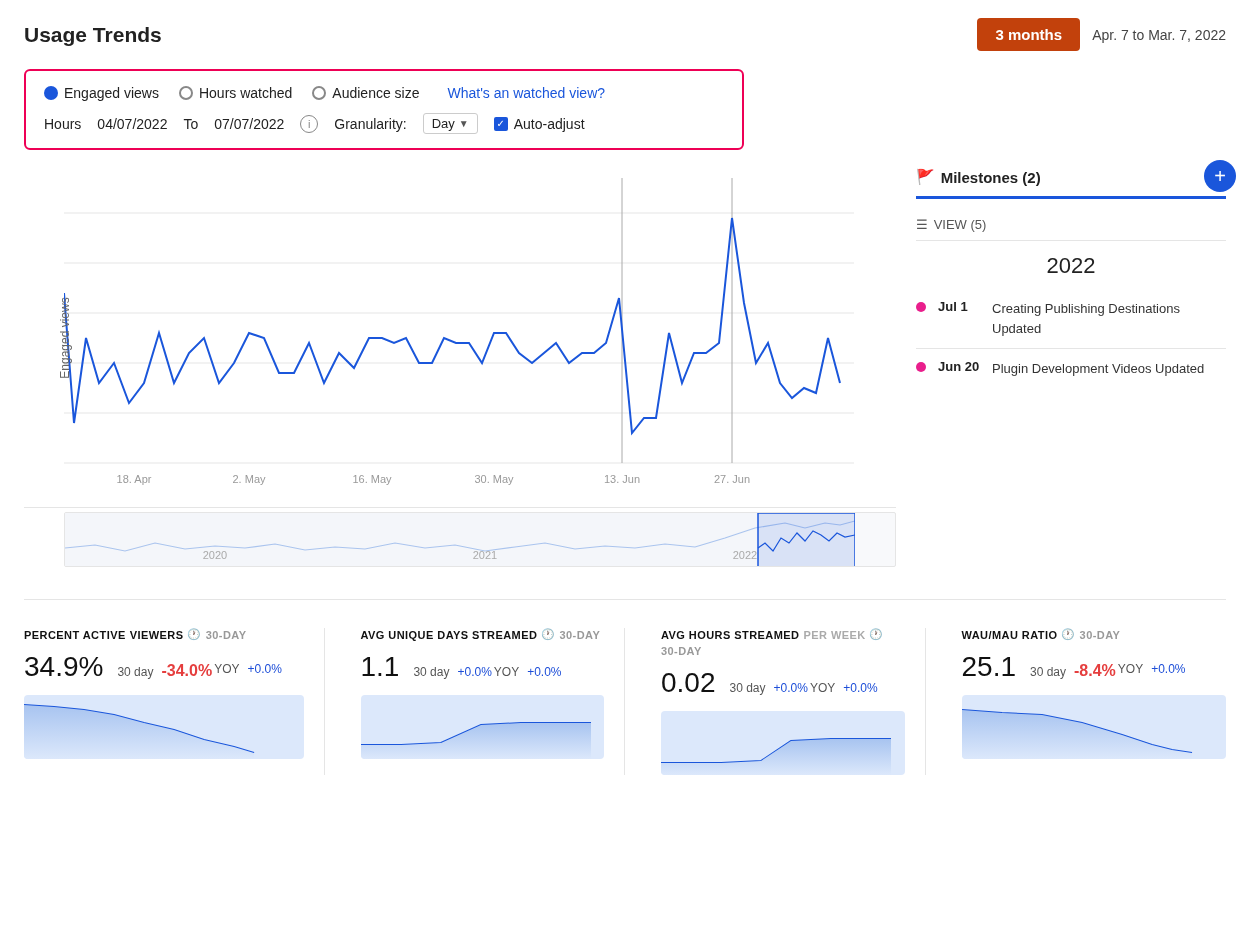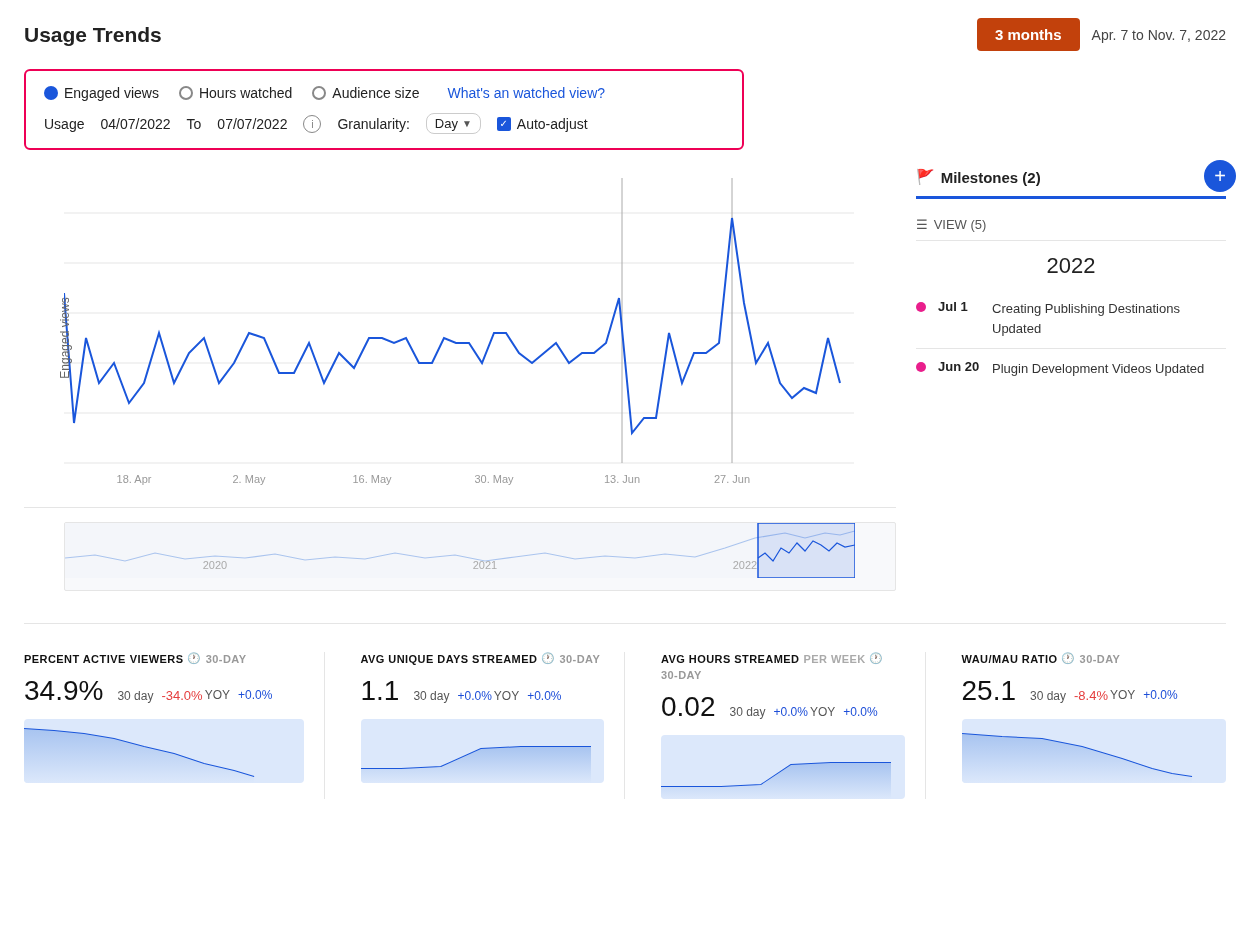--- a/index.html
+++ b/index.html
@@ -17,36 +17,36 @@
     
     .controls-box { border: 2px solid #e05; border-radius: 6px; padding: 14px 18px; margin-bottom: 18px; display: flex; flex-direction: column; gap: 12px; width: 720px; }
     .controls-row1 { display: flex; align-items: center; gap: 20px; }
     .radio-label { display: flex; align-items: center; gap: 6px; cursor: pointer; font-size: 14px; }
     .radio-filled { width: 14px; height: 14px; border-radius: 50%; background: #1a56db; display: inline-block; }
     .radio-empty { width: 14px; height: 14px; border-radius: 50%; border: 2px solid #888; display: inline-block; }
     .engaged-link { color: #1a56db; font-size: 14px; text-decoration: none; cursor: pointer; margin-left: 8px; }
     .controls-row2 { display: flex; align-items: center; gap: 16px; font-size: 14px; }
     .date-val { font-weight: 500; }
     .info-icon { display: inline-flex; align-items: center; justify-content: center; width: 18px; height: 18px; border-radius: 50%; border: 1.5px solid #888; font-size: 11px; color: #888; cursor: pointer; }
-    .select-box { border: 1px solid #ccc; border-radius: 8px; padding: 2px 8px; font-size: 13px; display: flex; align-items: center; gap: 4px; cursor: pointer; }
+    .select-box { border: 1px solid #ccc; border-radius: 3px; padding: 2px 8px; font-size: 13px; display: flex; align-items: center; gap: 4px; cursor: pointer; }
     .chevron-down { font-size: 10px; color: #555; }
     .checkbox-label { display: flex; align-items: center; gap: 6px; cursor: pointer; }
     .checkbox-blue { width: 14px; height: 14px; background: #1a56db; border-radius: 2px; display: flex; align-items: center; justify-content: center; }
     .checkbox-blue::after { content: '✓'; color: #fff; font-size: 10px; }
 
     
     .main-content { display: flex; gap: 20px; }
     .chart-area { flex: 1; min-width: 0; }
     .sidebar { width: 310px; flex-shrink: 0; }
 
     
     .chart-container { position: relative; height: 340px; border-bottom: 1px solid #e5e5e5; }
     .y-axis-label { position: absolute; left: 0; top: 50%; transform: translateY(-50%) rotate(-90deg); font-size: 12px; color: #666; white-space: nowrap; }
     .chart-svg-wrap { margin-left: 40px; }
-    .mini-chart { margin-left: 40px; height: 69px; margin-top: 14px; background: #f8f9fb; border: 1px solid #e5e5e5; border-radius: 2px; position: relative; overflow: hidden; }
+    .mini-chart { margin-left: 40px; height: 55px; margin-top: 4px; background: #f8f9fb; border: 1px solid #e5e5e5; border-radius: 2px; position: relative; overflow: hidden; }
 
     
     .milestones-header { display: flex; align-items: center; gap: 8px; border-bottom: 3px solid #1a56db; padding-bottom: 10px; margin-bottom: 10px; position: relative; }
     .milestones-title { font-size: 15px; font-weight: 600; display: flex; align-items: center; gap: 6px; }
     .add-btn { position: absolute; right: -10px; top: -8px; width: 32px; height: 32px; border-radius: 50%; background: #1a56db; color: #fff; border: none; font-size: 20px; cursor: pointer; display: flex; align-items: center; justify-content: center; }
     .view-filter { display: flex; align-items: center; gap: 6px; font-size: 13px; color: #555; padding: 8px 0; border-bottom: 1px solid #e5e5e5; cursor: pointer; }
     .year-label { text-align: center; font-size: 22px; font-weight: 400; padding: 12px 0 10px; }
     .milestone-item { display: flex; gap: 12px; padding: 10px 0; }
     .milestone-dot-pink { width: 10px; height: 10px; border-radius: 50%; background: #e91e8c; flex-shrink: 0; margin-top: 3px; }
     .milestone-date { font-size: 13px; font-weight: 600; width: 42px; flex-shrink: 0; }
@@ -60,55 +60,55 @@
     .stat-card:first-child { padding-left: 0; }
     .stat-card:not(:first-child) { padding-left: 36px; }
     .stat-label { font-size: 11px; font-weight: 700; text-transform: uppercase; letter-spacing: 0.04em; color: #111; margin-bottom: 4px; display: flex; align-items: center; gap: 4px; flex-wrap: wrap; }
     .stat-sublabel { color: #999; font-weight: 600; }
     .clock-icon { font-size: 11px; color: #888; }
     .stat-main-row { display: flex; align-items: baseline; gap: 14px; margin: 10px 0 12px; }
     .stat-value { font-size: 28px; font-weight: 300; color: #111; }
     .stat-deltas { display: flex; gap: 2px; }
     .delta-row { display: flex; gap: 8px; align-items: baseline; }
     .delta-period { font-size: 12px; color: #555; }
-    .delta-val-neg { font-size: 13px; color: #e53e3e; font-weight: 400; }
+    .delta-val-neg { font-size: 16px; color: #e53e3e; font-weight: 700; }
     .delta-val-neutral { font-size: 12px; color: #1d4ed8; font-weight: 500; }
     .sparkline-wrap { height: 64px; background: #dce8fb; border-radius: 4px; overflow: hidden; }
   </style>
 </head>
 <body>
 
 <div class="page">
 
   <div class="header">
     <h1 class="page-title">Usage Trends</h1>
     <div class="header-right">
       <button class="btn-3months">3 months</button>
-      <span class="date-range-label">Apr. 7 to Nov. 7, 2022</span>
+      <span class="date-range-label">Apr. 7 to Mar. 7, 2022</span>
     </div>
   </div>
 
   <div class="controls-box">
     <div class="controls-row1">
       <label class="radio-label">
         <span class="radio-filled"></span>
         <span>Engaged views</span>
       </label>
       <label class="radio-label">
         <span class="radio-empty"></span>
         <span>Hours watched</span>
       </label>
       <label class="radio-label">
         <span class="radio-empty"></span>
         <span>Audience size</span>
       </label>
       <a class="engaged-link">What's an watched view?</a>
     </div>
     <div class="controls-row2">
-      <span>Usage</span>
+      <span>Hours</span>
       <span class="date-val">04/07/2022</span>
       <span>To</span>
       <span class="date-val">07/07/2022</span>
       <span class="info-icon">i</span>
       <span>Granularity:</span>
       <div class="select-box">
         <span>Day</span>
         <span class="chevron-down">▼</span>
       </div>
       <label class="checkbox-label">

